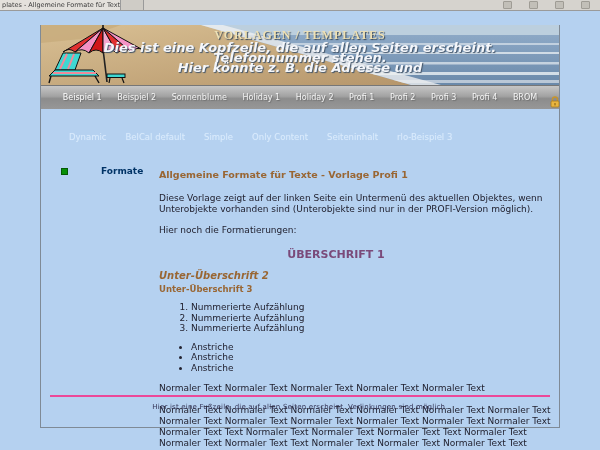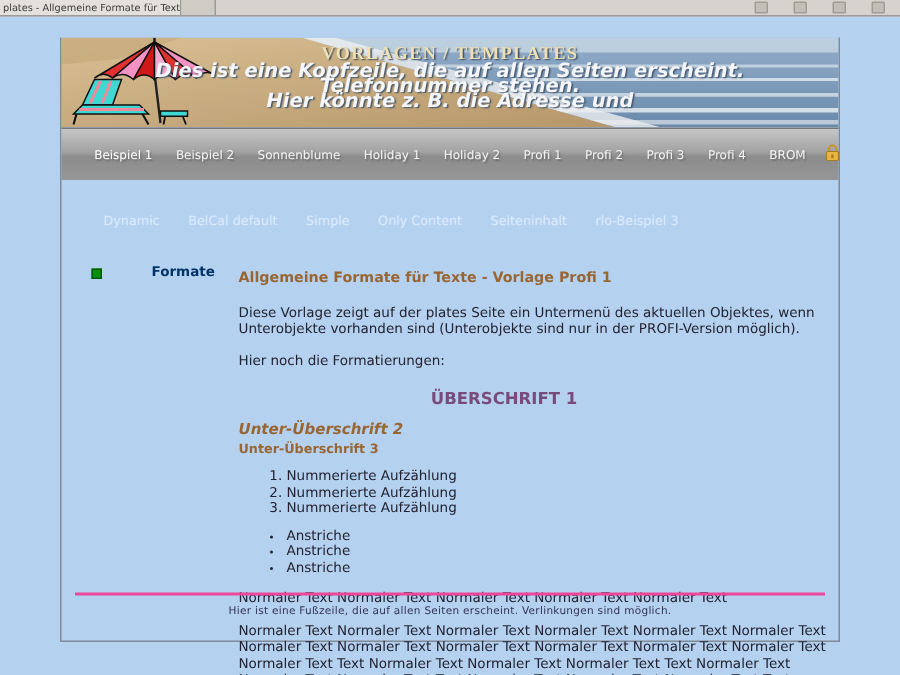--- a/index.html
+++ b/index.html
@@ -40,21 +40,21 @@
     font-family:"Liberation Serif","DejaVu Serif",serif;
     font-size:12px;font-weight:bold;letter-spacing:1px;color:#eee0b4;
     text-shadow:1px 1px 1px #3a4a5a;
   }
   .header-sub{
     font-size:13px;font-weight:bold;font-style:italic;line-height:10px;
     color:#f4f6fa;text-shadow:1px 1px 1px #44566a;
   }
   
   .main-nav{
-    position:relative;width:518px;height:35px;
+    position:relative;width:518px;height:24px;
     background:linear-gradient(#c6c6c6,#a2a2a2 45%,#8c8c8c 55%,#979797);
     border-top:1px solid #777;box-sizing:border-box;
     display:flex;align-items:center;justify-content:space-around;
     padding:0 14px;
   }
   .main-nav .nav-item{
     font-size:8px;color:#f4f4f4;text-shadow:1px 1px 1px #6f6f6f;
     cursor:default;white-space:nowrap;
   }
   .main-nav .nav-item.active{color:#ffffff;}
@@ -198,21 +198,21 @@
   <div class="content-row">
     <div class="sidebar">
       <div class="sidebar-item">
         <span class="sidebar-bullet"></span>
         <span class="sidebar-label">Formate</span>
       </div>
     </div>
 
     <div class="main-col">
       <div class="h-main">Allgemeine Formate für Texte - Vorlage Profi 1</div>
-      <p class="p-intro">Diese Vorlage zeigt auf der plates Seite ein Untermenü des aktuellen Objektes, wenn Unterobjekte vorhanden sind (Unterobjekte sind nur in der PROFI-Version möglich).</p>
+      <p class="p-intro">Diese Vorlage zeigt auf der linken Seite ein Untermenü des aktuellen Objektes, wenn Unterobjekte vorhanden sind (Unterobjekte sind nur in der PROFI-Version möglich).</p>
       <p class="p-line">Hier noch die Formatierungen:</p>
       <div class="h1-center">ÜBERSCHRIFT 1</div>
       <div class="h2-sub">Unter-Überschrift 2</div>
       <div class="h3-sub">Unter-Überschrift 3</div>
       <ol class="num-list">
         <li>Nummerierte Aufzählung</li>
         <li>Nummerierte Aufzählung</li>
         <li>Nummerierte Aufzählung</li>
       </ol>
       <ul class="dot-list">

